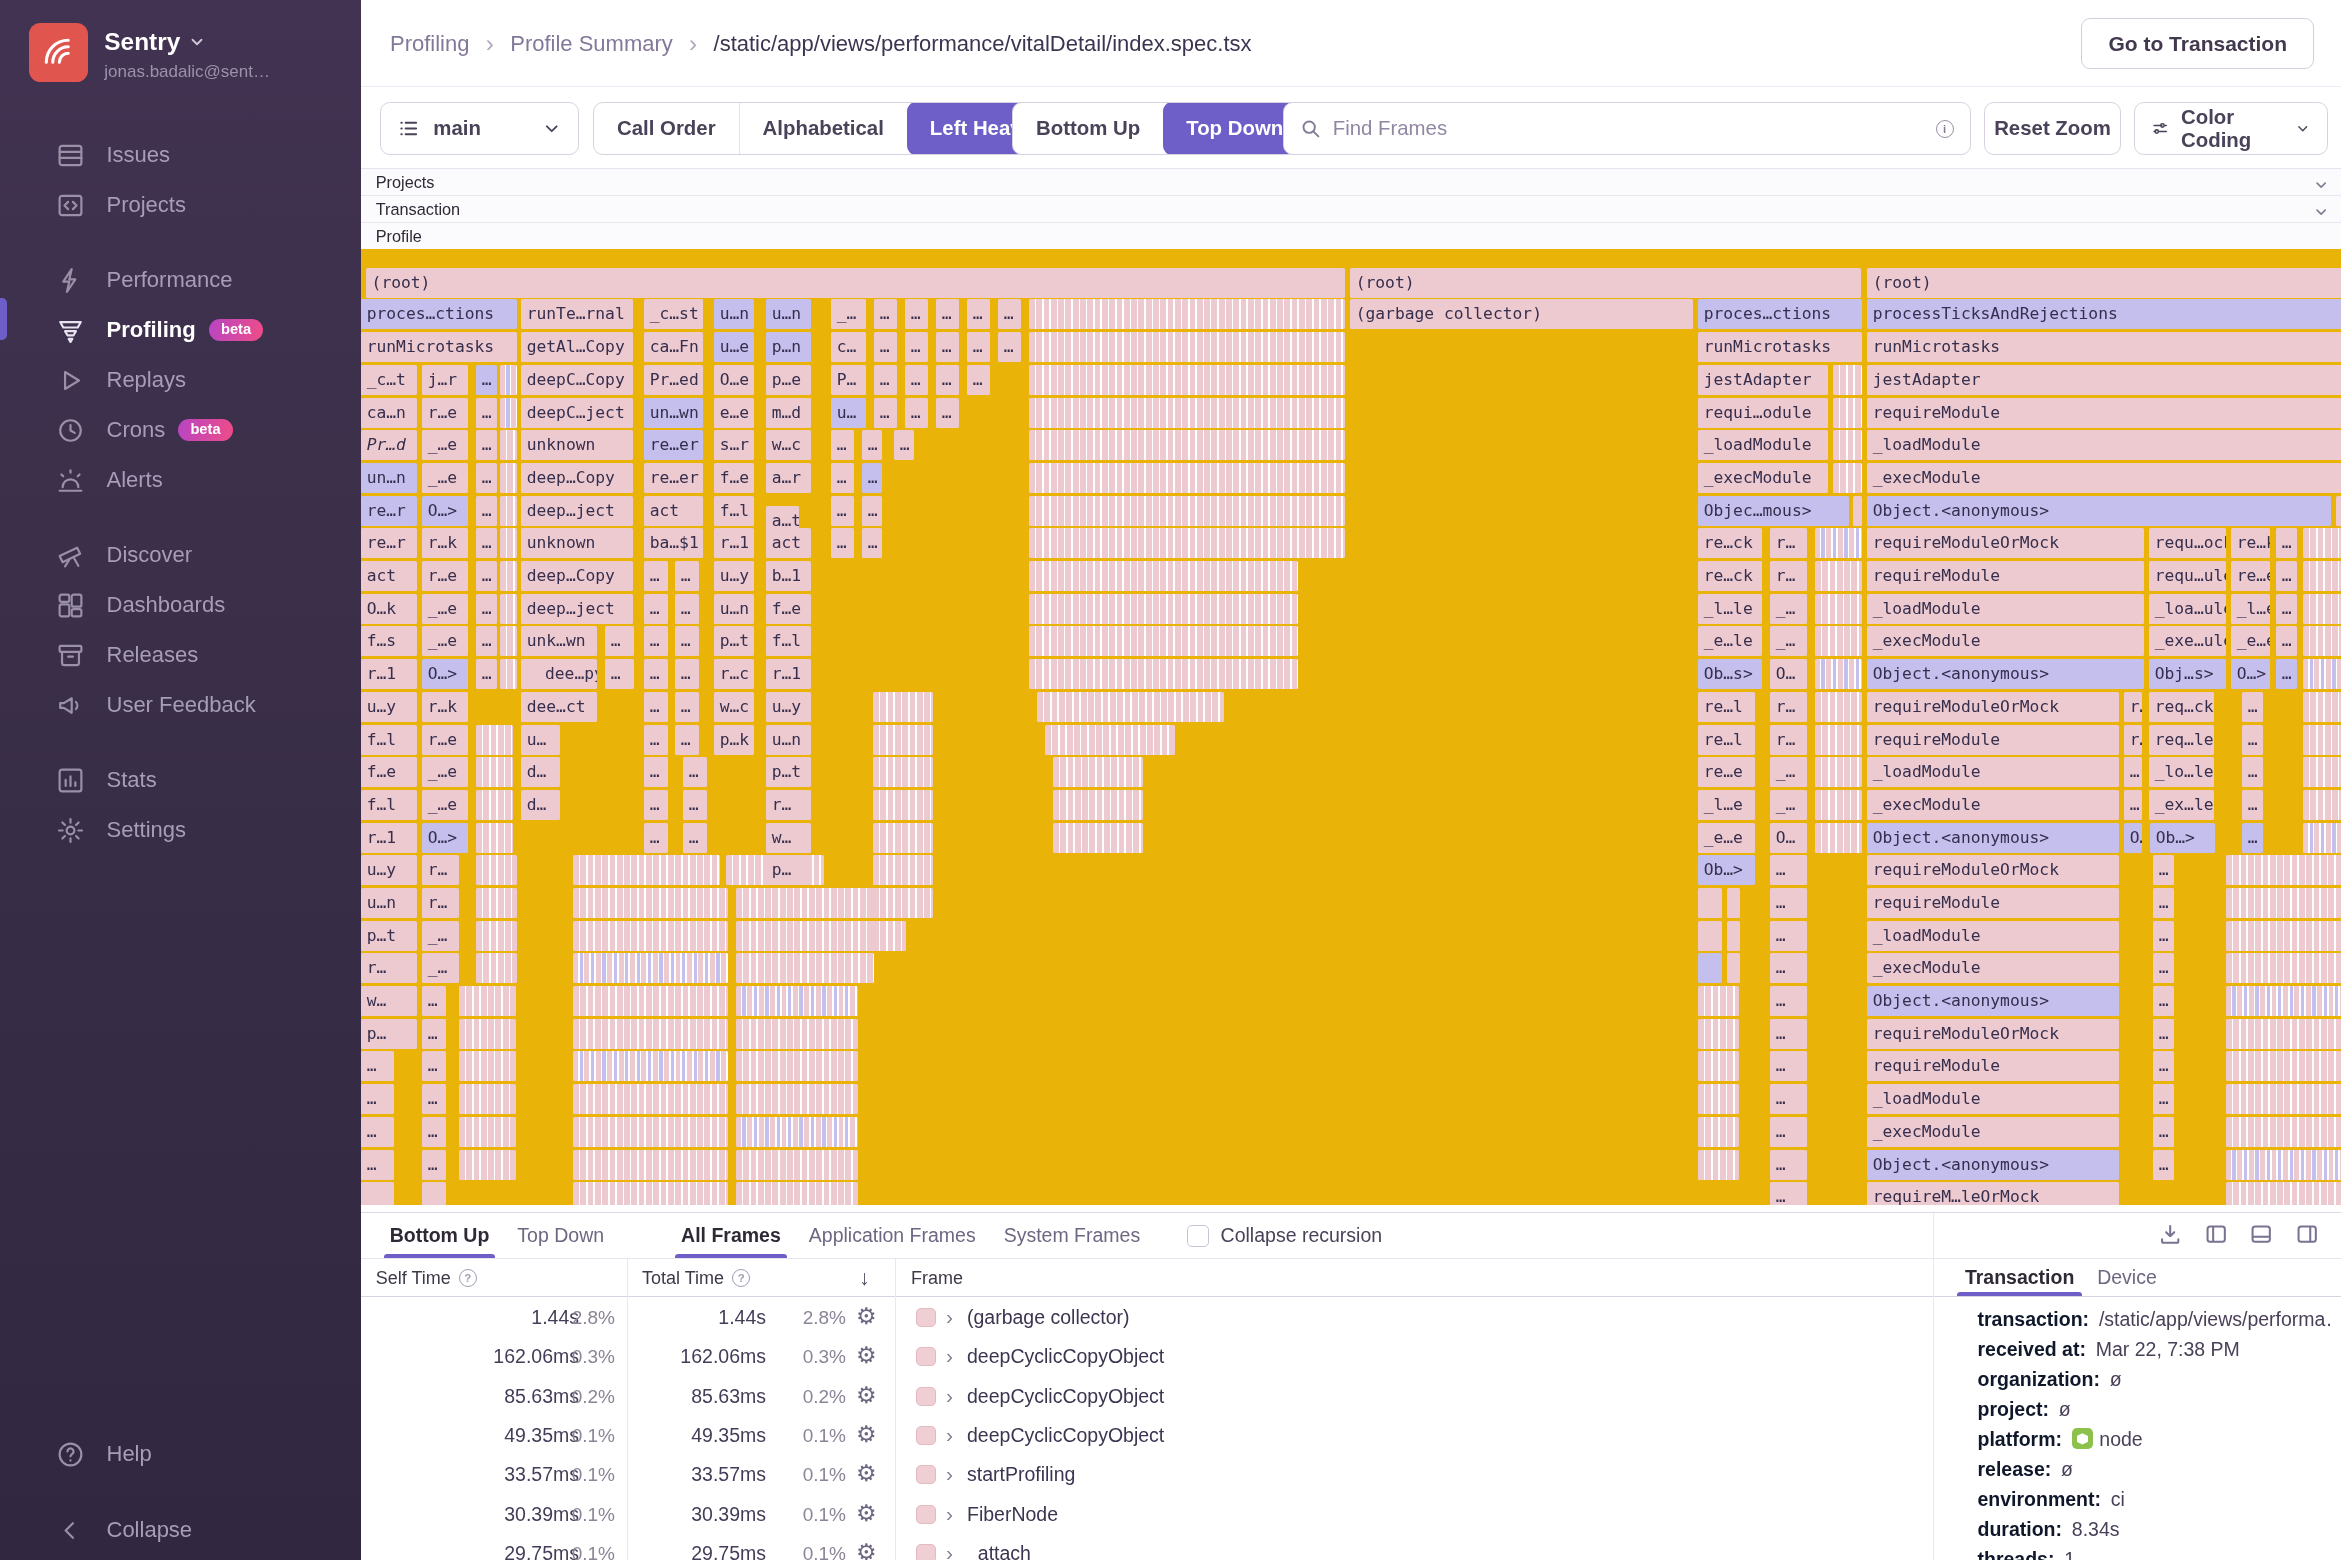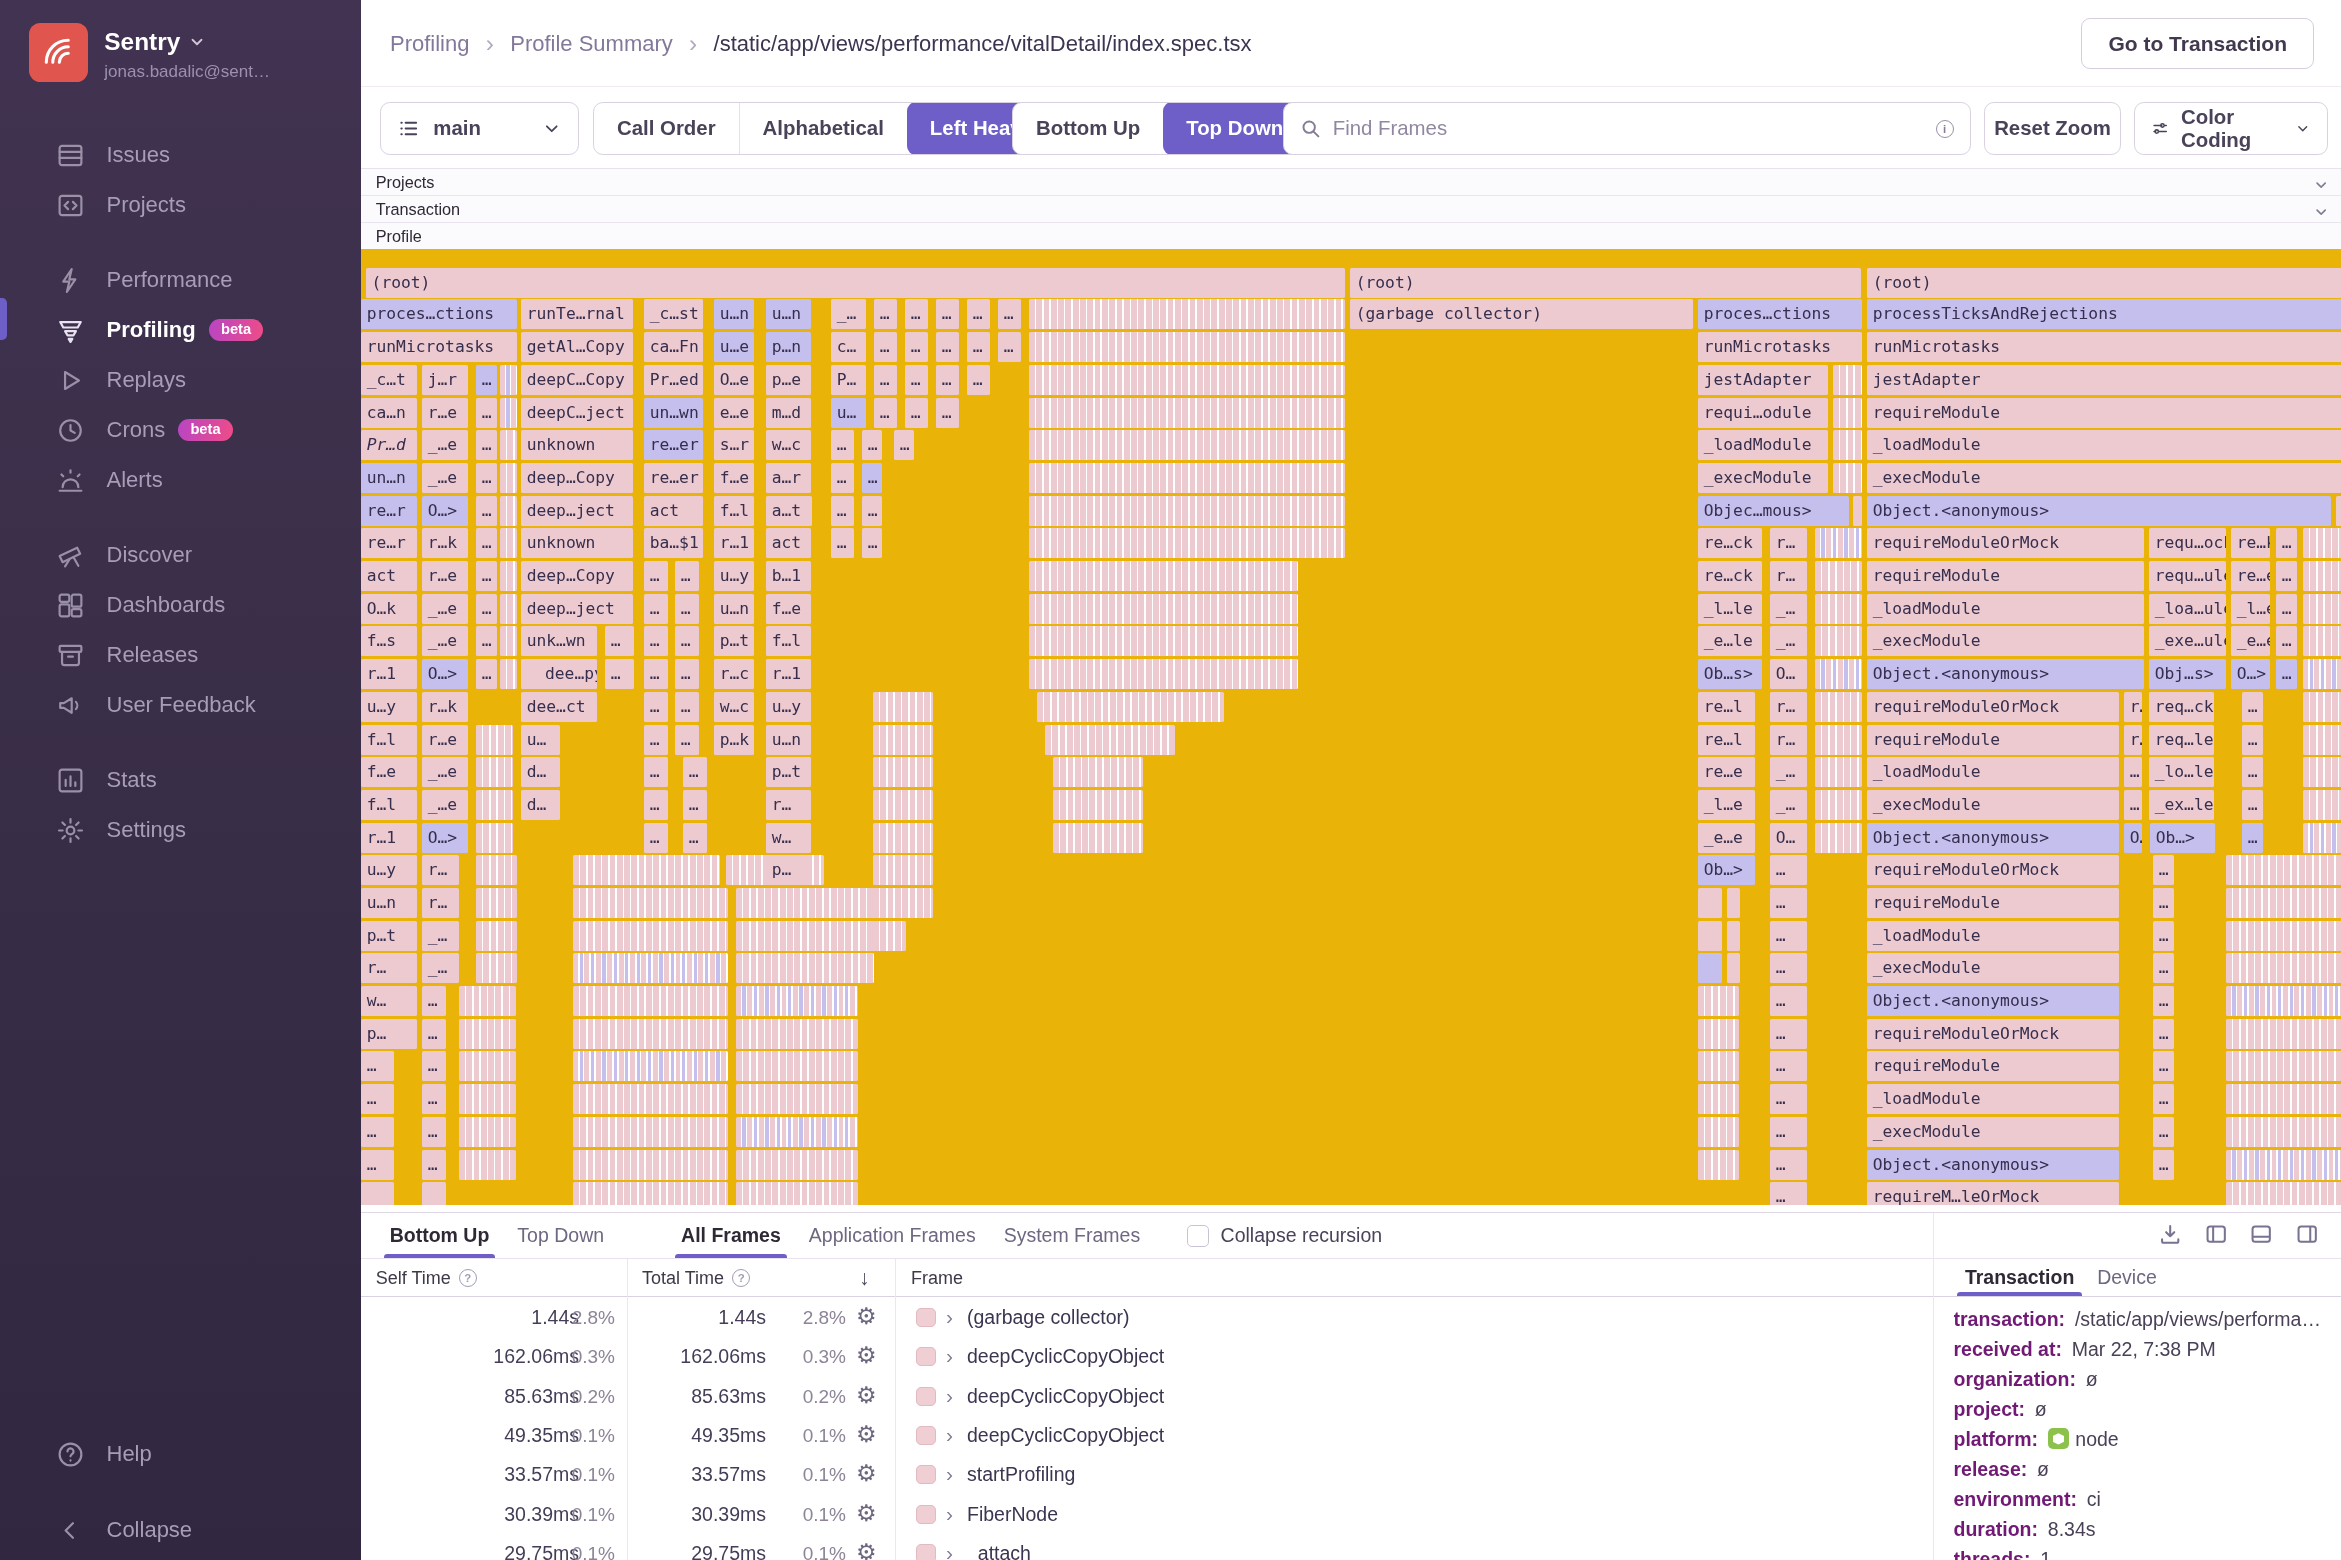--- a/index.html
+++ b/index.html
@@ -88,21 +88,21 @@
   .fchev { position: absolute; left: 585px; top: 0; height: 39px; line-height: 37px; color: #847b93; font-size: 21px; }
   .fname { position: absolute; left: 606px; top: 0; height: 39px; line-height: 39px; color: #3c3450; }
 
   .details { position: absolute; left: 1572px; top: 0; right: 0; bottom: 0; border-left: 0.8px solid #ece6f1; }
   .det-tabs { position: absolute; left: 0; top: 46px; right: 0; height: 38px; border-bottom: 0.8px solid #d9d2e2; display: flex; padding-left: 19.5px; }
   .det-tab { display: flex; align-items: center; padding: 0 11.4px; font-size: 19.5px; color: #6f6781; cursor: pointer; position: relative; }
   .det-tab.on { color: #2f2936; font-weight: bold; }
   .det-tab.on::after { content: ""; position: absolute; left: 3.3px; right: 3.3px; bottom: 0; height: 4.1px; border-radius: 3.3px 3.3px 0 0; background: #6d5fc7; }
   .det-body { position: absolute; left: 19.5px; top: 91px; right: 8.1px; bottom: 0; overflow: hidden; }
   .det-row { height: 30px; line-height: 30px; font-size: 19.5px; white-space: nowrap; overflow: hidden; }
-  .det-row b { color: #701a75; margin-right: 9.8px; }
+  .det-row b { color: #0f172a; margin-right: 9.8px; margin-left: 24px; }
   .det-row .val { color: #4a4158; }
   .node-ic { display: inline-block; width: 21px; height: 21px; border-radius: 4.9px; background: #8cc24b; vertical-align: -3.3px; margin-right: 6.5px; position: relative; }
   .node-ic::after { content: ""; position: absolute; left: 4.9px; top: 4.9px; width: 11.4px; height: 11.4px; background: #fff; clip-path: polygon(50% 0, 100% 25%, 100% 75%, 50% 100%, 0 75%, 0 25%); }
 </style>
 </head>
 <body>
 
 <div class="sidebar">
   <div class="side-header">
     <div class="logo-box">
@@ -428,21 +428,21 @@
     <div class="f p" style="left: 1337px; width: 130px; top: 214px;">_execModule</div>
     <div class="f sp" style="left: 1472px; width: 28.5px; top: 214px;"></div>
     <div class="f p" style="left: 1506px; width: 475px; top: 214px;">_execModule</div>
     <div class="f v" style="left: 0px; width: 56px; top: 247px;">re…r</div>
     <div class="f v" style="left: 61px; width: 46px; top: 247px;">O…&gt;</div>
     <div class="f p" style="left: 115px; width: 21px; top: 247px;">…</div>
     <div class="f sp" style="left: 139px; width: 17px; top: 247px;"></div>
     <div class="f p" style="left: 160px; width: 112px; top: 247px;">deep…ject</div>
     <div class="f p" style="left: 283px; width: 59px; top: 247px;">act</div>
     <div class="f p" style="left: 353px; width: 40px; top: 247px;">f…l</div>
-    <div class="f p" style="left: 405px; width: 46px; top: 247px;">a…t</div>
+    <div class="f p" style="left: 405px; width: 33px; top: 257px;">a…t</div>
     <div class="f p" style="left: 470px; width: 23px; top: 247px;">…</div>
     <div class="f p" style="left: 501px; width: 19.5px; top: 247px;">…</div>
     <div class="f sp" style="left: 668px; width: 316px; top: 247px;"></div>
     <div class="f v" style="left: 1337px; width: 151px; top: 247px;">Objec…mous&gt;</div>
     <div class="f p" style="left: 1492px; width: 9px; top: 247px;"></div>
     <div class="f v" style="left: 1506px; width: 464px; top: 247px;">Object.&lt;anonymous&gt;</div>
     <div class="f p" style="left: 1975px; width: 6.5px; top: 247px;"></div>
     <div class="f p" style="left: 0px; width: 56px; top: 279px;">re…r</div>
     <div class="f p" style="left: 61px; width: 46px; top: 279px;">r…k</div>
     <div class="f p" style="left: 115px; width: 21px; top: 279px;">…</div>

